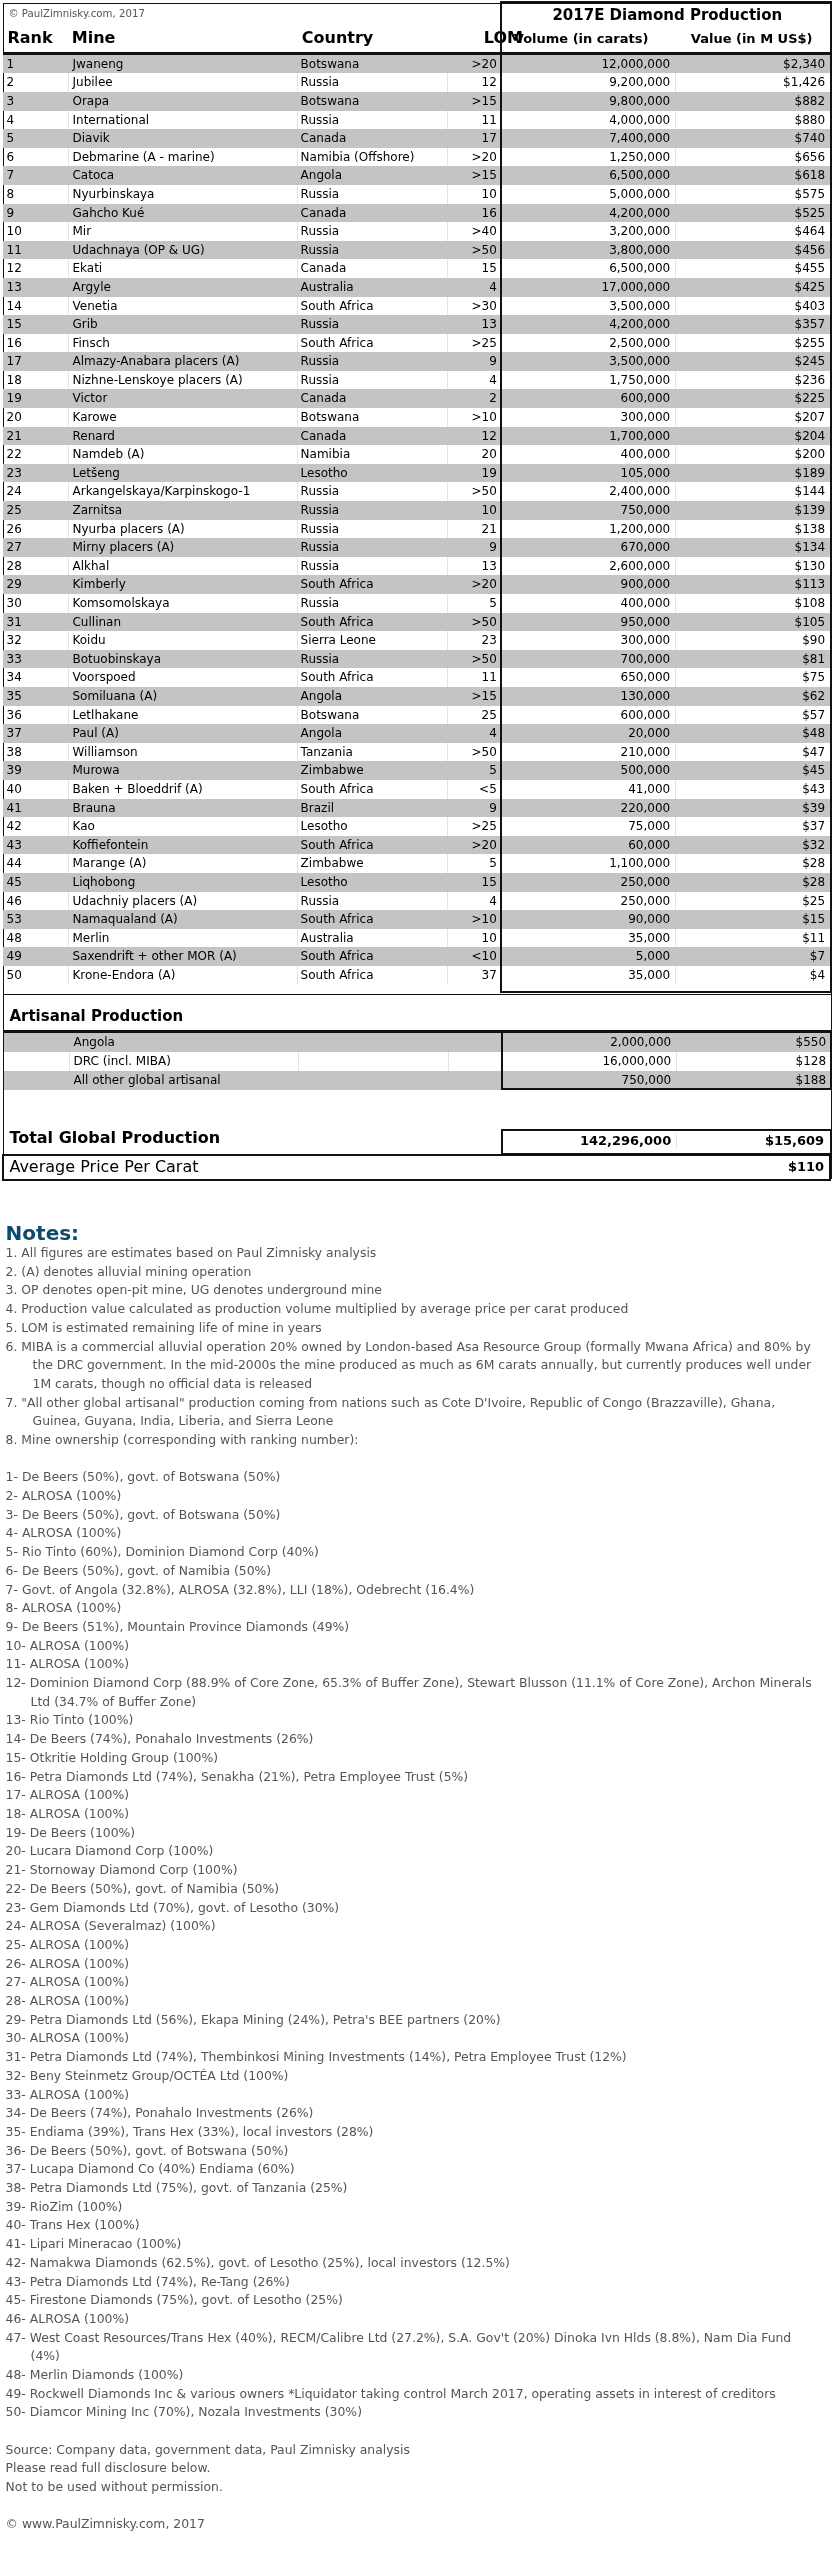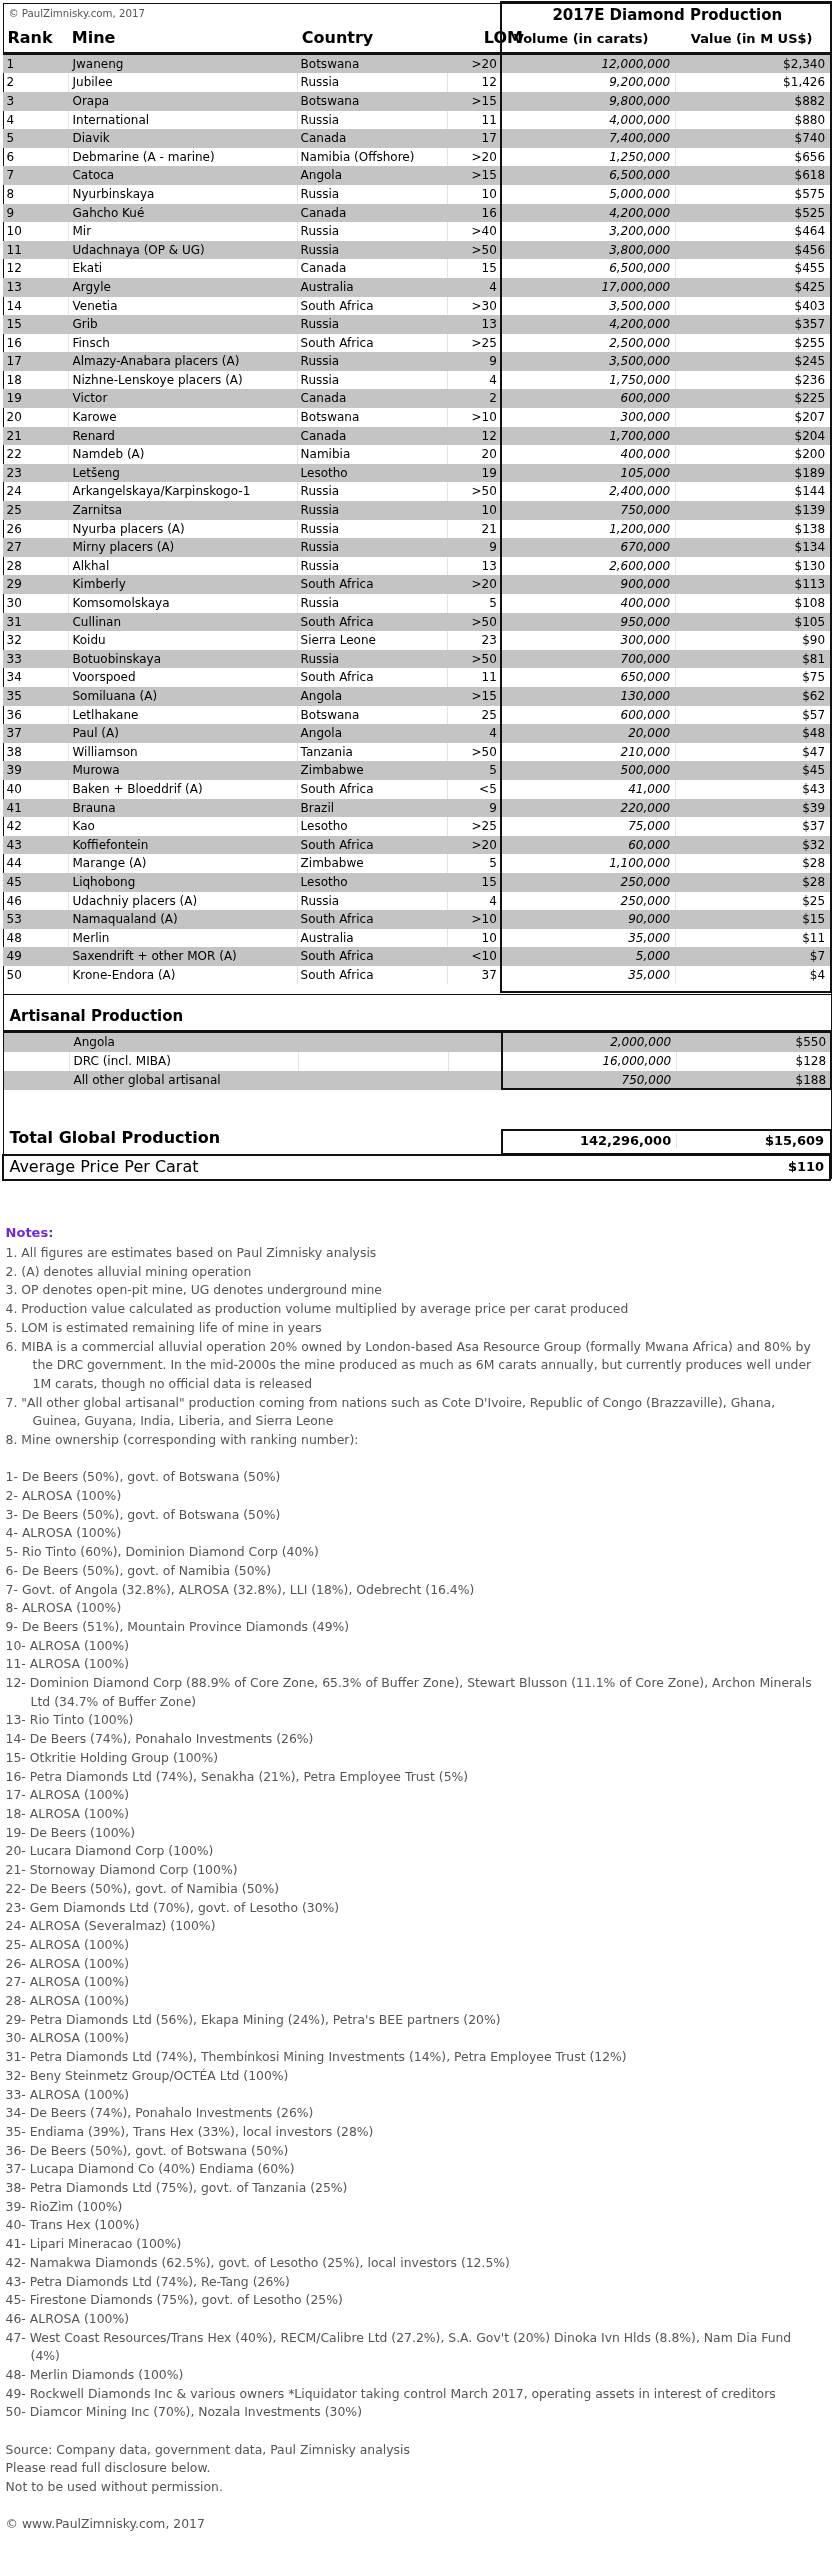--- a/index.html
+++ b/index.html
@@ -13,37 +13,37 @@
   .prodbox { position:absolute; left:497px; top:-1.9px; width:332px; height:992px; border:2.8px solid #111; box-sizing:border-box; pointer-events:none; }
   .hdr-line { position:absolute; left:0; top:49px; width:829px; height:2.8px; background:#111; }
   .rows { position:absolute; left:0; top:52px; width:829px; }
   .row { position:relative; height:18.6px; font-size:12px; line-height:18.6px; white-space:nowrap; }
   .row.shade { background:#c4c4c4; }
   .cell { position:absolute; top:0; height:100%; overflow:hidden; box-sizing:border-box; }
   .c-rank { left:1.9px; width:62px; padding-left:1.9px; }
   .c-mine { left:65px; width:229px; padding-left:3.7px; border-left:0.9px solid #e3e3e3; }
   .c-country { left:294px; width:150px; padding-left:2.8px; border-left:0.9px solid #e3e3e3; }
   .c-lom { left:444px; width:52px; text-align:right; padding-right:2px; border-left:0.9px solid #e3e3e3; }
-  .c-vol { left:500px; width:173px; text-align:right; padding-right:5.6px;font-style:italic; }
+  .c-vol { left:500px; width:173px; text-align:right; padding-right:5.6px; }
   .c-val { left:672px; width:154px; text-align:right; padding-right:3.7px; border-left:0.9px solid #e3e3e3; }
   .row.shade .c-mine, .row.shade .c-country, .row.shade .c-lom, .row.shade .c-val { border-left-color:#c4c4c4; }
   .lower { position:absolute; left:0; top:990px; width:829px; height:186px; border-left:1.9px solid #111; border-right:1.9px solid #111; box-sizing:border-box; }
   .artisanal-h { position:absolute; left:5.6px; top:14px; font-weight:bold; font-size:15px; }
   .art-line { position:absolute; left:0; top:37px; width:826px; height:2.8px; background:#111; }
   .art-rows { position:absolute; left:0; top:40px; width:826px; }
   .artbox { position:absolute; left:497px; top:37px; width:331px; height:60px; border:2.8px solid #111; box-sizing:border-box; pointer-events:none; }
   .totbox { position:absolute; left:497px; top:136px; width:331px; height:26px; border:2.8px solid #111; box-sizing:border-box; }
   .tot-label { position:absolute; left:5.6px; top:135px; font-weight:bold; font-size:16px; }
   .tot-vol { position:absolute; left:500px; top:140px; width:173px; text-align:right; padding-right:5.6px; box-sizing:border-box; font-weight:bold; font-size:13px; }
   .tot-val { position:absolute; left:672px; top:140px; width:152px; text-align:right; padding-right:3.7px; box-sizing:border-box; font-weight:bold; font-size:13px; border-left:0.9px solid #e3e3e3; }
   .avgbox { position:absolute; left:-1.9px; top:161px; width:829px; height:27px; border:2.8px solid #111; box-sizing:border-box; }
   .avg-label { position:absolute; left:5.6px; top:164px; font-weight:normal; font-size:16px; }
   .avg-val { position:absolute; left:672px; top:166px; width:152px; text-align:right; padding-right:3.7px; box-sizing:border-box; font-weight:bold; font-size:13px; }
   .notes { position:absolute; left:5.6px; top:1222px; width:817px; color:#555; font-size:12.4px; line-height:18.7px; }
-  .notes .nh { font-weight:bold; font-size:13px; line-height:22px; color:#6d28d9; }
+  .notes .nh { font-weight:bold; font-size:20px; line-height:22px; color:#0c4a6e; }
   .notes .ind { padding-left:27px; text-indent:-27px; }
   .notes .own { padding-left:25px; text-indent:-25px; }
   .gap { height:18.6px; }
 </style>
 </head>
 <body>
 
 <div id="sheet">
   <div class="outer" style="height:992px;"></div>
   <div class="copy-top">© PaulZimnisky.com, 2017</div>

